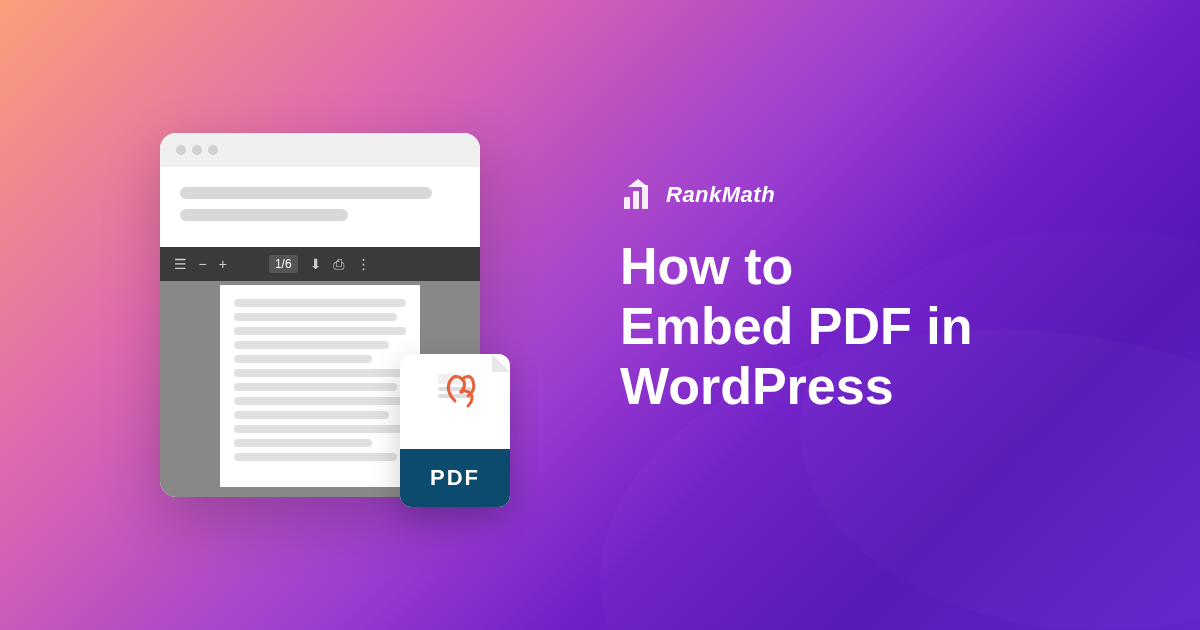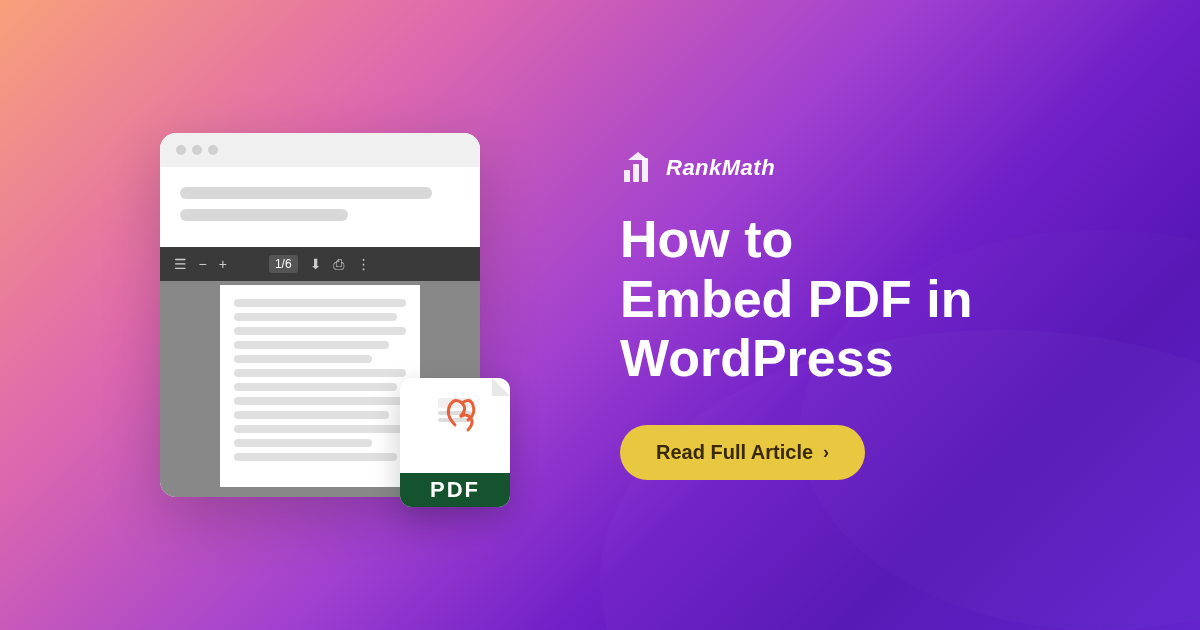--- a/index.html
+++ b/index.html
@@ -153,22 +153,22 @@
       display: flex;
       justify-content: center;
     }
 
     .acrobat-icon {
       width: 50px;
       height: 50px;
     }
 
     .pdf-float-bottom {
-      background: #14532d;
-      padding: 4px 0;
+      background: #0c4a6e;
+      padding: 16px 0;
       text-align: center;
       margin-top: 27px;
     }
 
     .pdf-float-bottom-text {
       color: #fff;
       font-size: 22px;
       font-weight: 900;
       letter-spacing: 2px;
     }
@@ -334,19 +334,15 @@
       </svg>
       <span class="brand-name">RankMath</span>
     </div>
 
     <div class="main-title">
       <span>How to</span><br>
       <span>Embed PDF in</span><br>
       <span>WordPress</span>
     </div>
 
-    <a class="cta-button" href="#">
-      <span>Read Full Article</span>
-      <span class="cta-chevron">›</span>
-    </a>
   </div>
 
 </div>
 
 </body></html>

